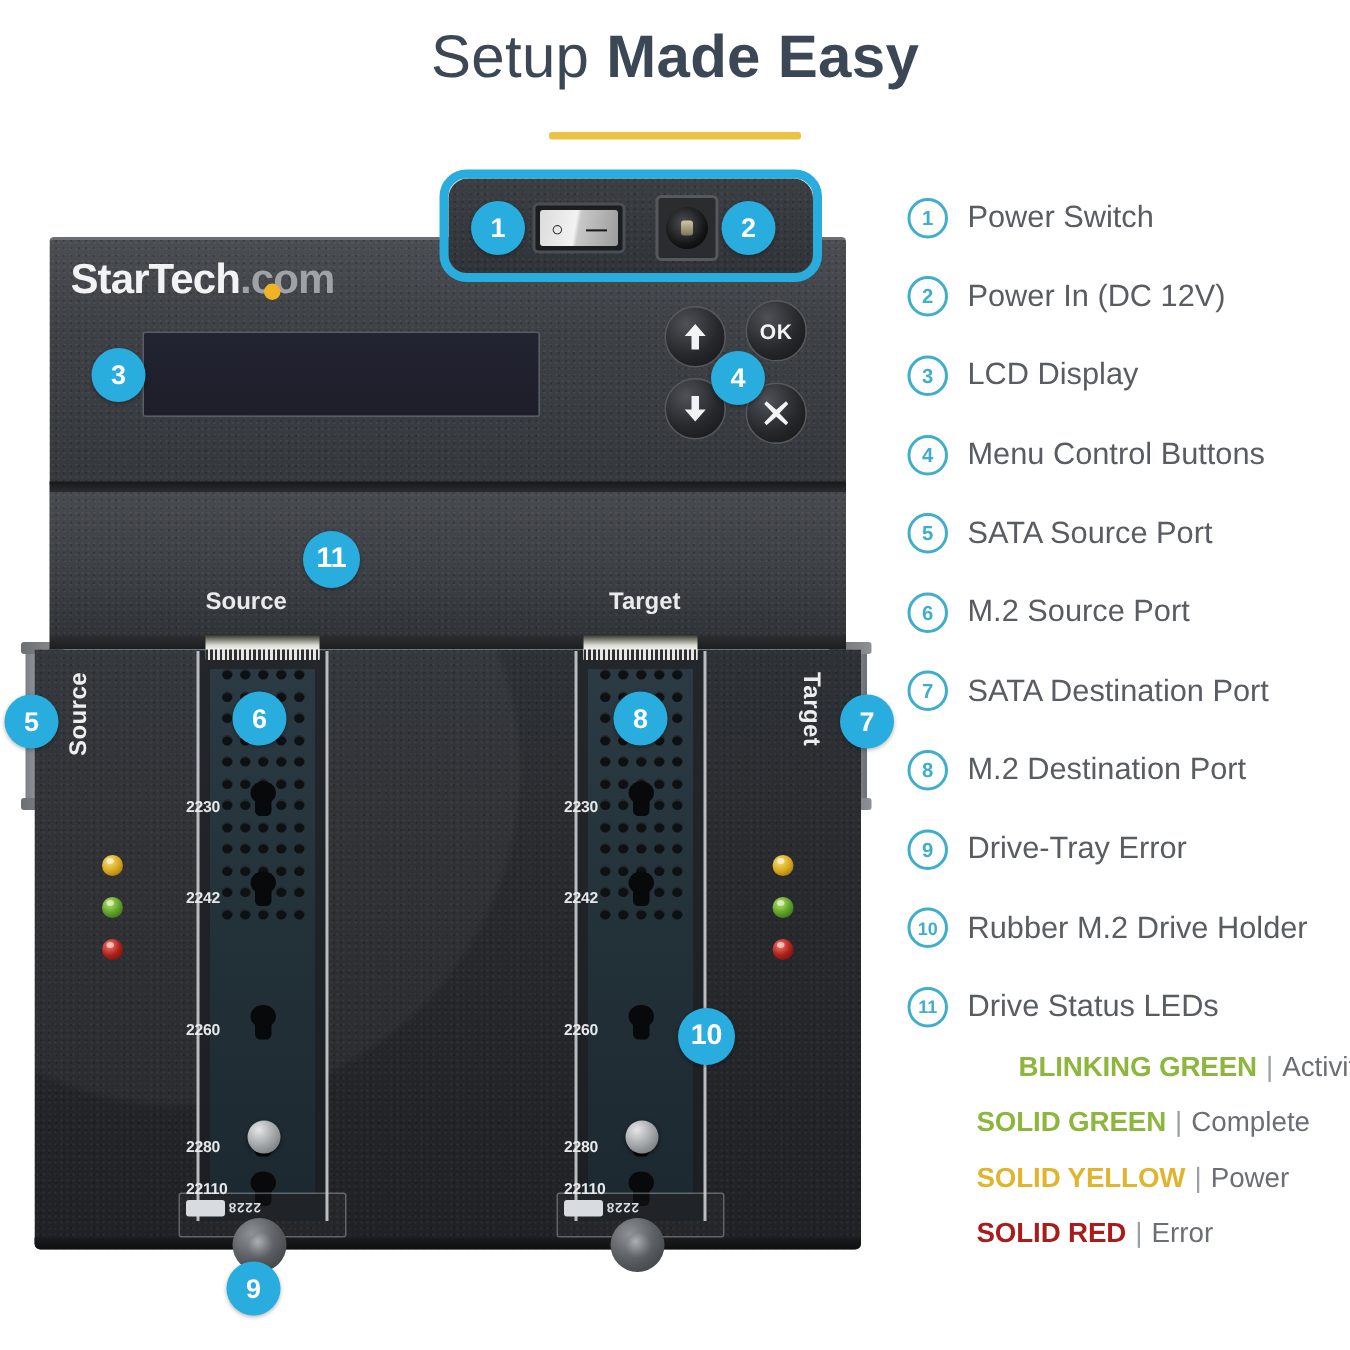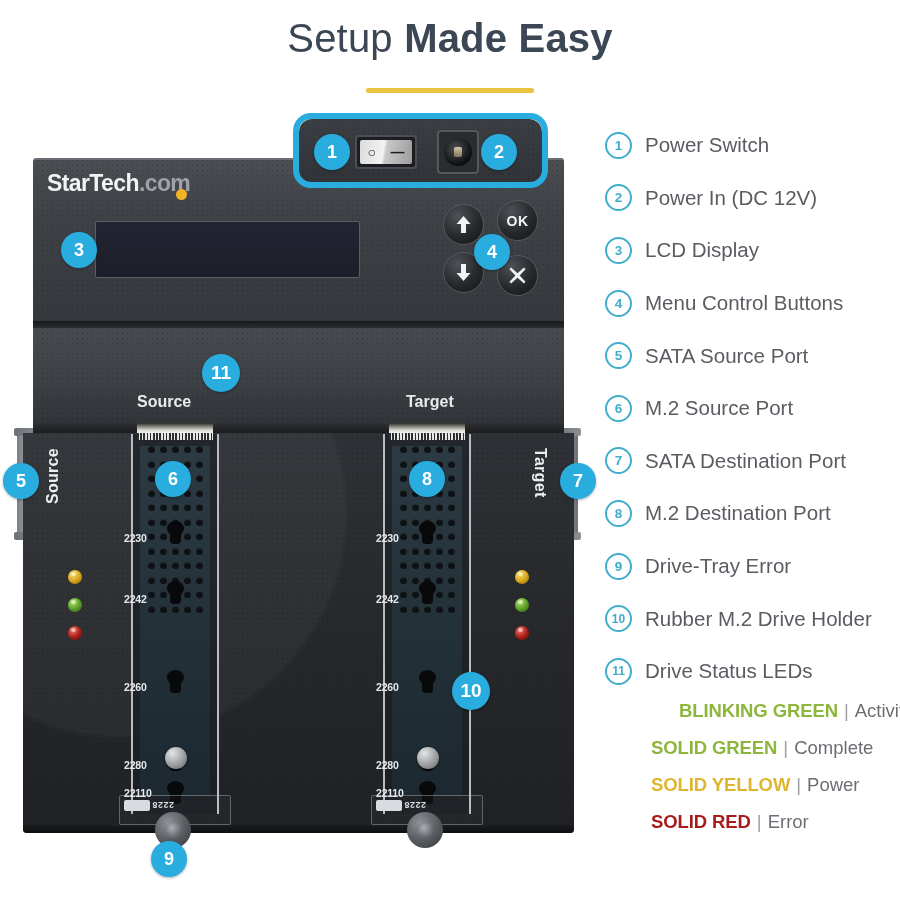--- a/index.html
+++ b/index.html
@@ -111,21 +111,21 @@
       radial-gradient(rgba(255,255,255,.05) .5px, transparent .6px),
       radial-gradient(rgba(0,0,0,.22) .5px, transparent .6px);
     background-size: 4px 4px, 5px 5px;
     background-position: 0 0, 2px 3px;
     pointer-events:none;
   }
 
   
   .logo {
     position:absolute; left:47px; top:170px; z-index:20;
-    font-size:23px; font-weight:700; letter-spacing:-.6px; white-space:nowrap;
+    font-size:28px; font-weight:700; letter-spacing:-.6px; white-space:nowrap;
   }
   .logo .st { color:#f2f3f4; }
   .logo .dom { color:#9fa3a8; font-weight:600; }
   .logo-dot {
     position:absolute; left:176px; top:189px; width:11px; height:11px;
     border-radius:50%; background:#f0b323; z-index:21;
   }
 
   
   .lcd {

